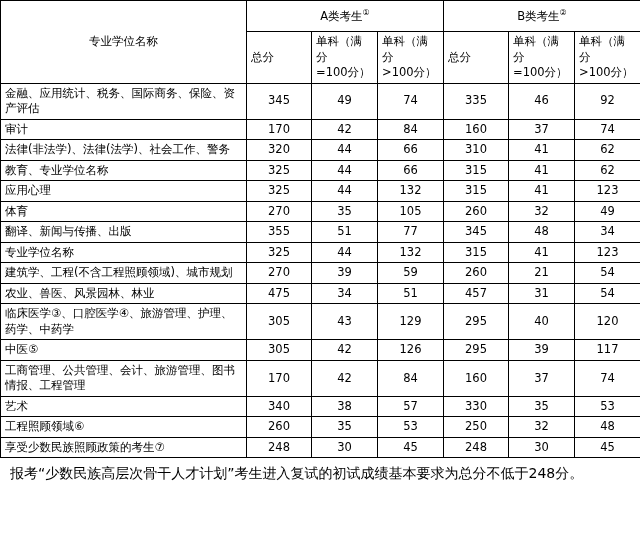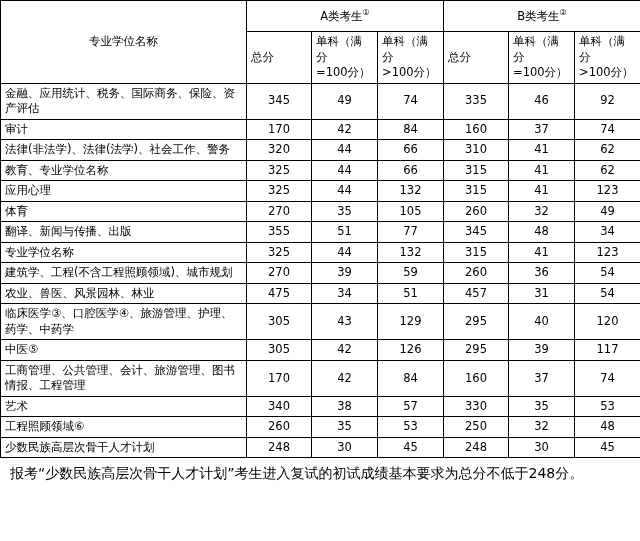--- a/index.html
+++ b/index.html
@@ -178,21 +178,21 @@
       <td class="val">315</td>
       <td class="val">41</td>
       <td class="val">123</td>
     </tr>
     <tr>
       <td class="row-name">建筑学、工程(不含工程照顾领域)、城市规划</td>
       <td class="val">270</td>
       <td class="val">39</td>
       <td class="val">59</td>
       <td class="val">260</td>
-      <td class="val">36</td>
+      <td class="val">21</td>
       <td class="val">54</td>
     </tr>
     <tr>
       <td class="row-name">农业、兽医、风景园林、林业</td>
       <td class="val">475</td>
       <td class="val">34</td>
       <td class="val">51</td>
       <td class="val">457</td>
       <td class="val">31</td>
       <td class="val">54</td>
@@ -236,21 +236,21 @@
     <tr>
       <td class="row-name">工程照顾领域⑥</td>
       <td class="val">260</td>
       <td class="val">35</td>
       <td class="val">53</td>
       <td class="val">250</td>
       <td class="val">32</td>
       <td class="val">48</td>
     </tr>
     <tr>
-      <td class="row-name">少数民族高层次骨干人才计划</td>
+      <td class="row-name">享受少数民族照顾政策的考生⑦</td>
       <td class="val">248</td>
       <td class="val">30</td>
       <td class="val">45</td>
       <td class="val">248</td>
       <td class="val">30</td>
       <td class="val">45</td>
     </tr>
   </tbody>
 </table>
 

